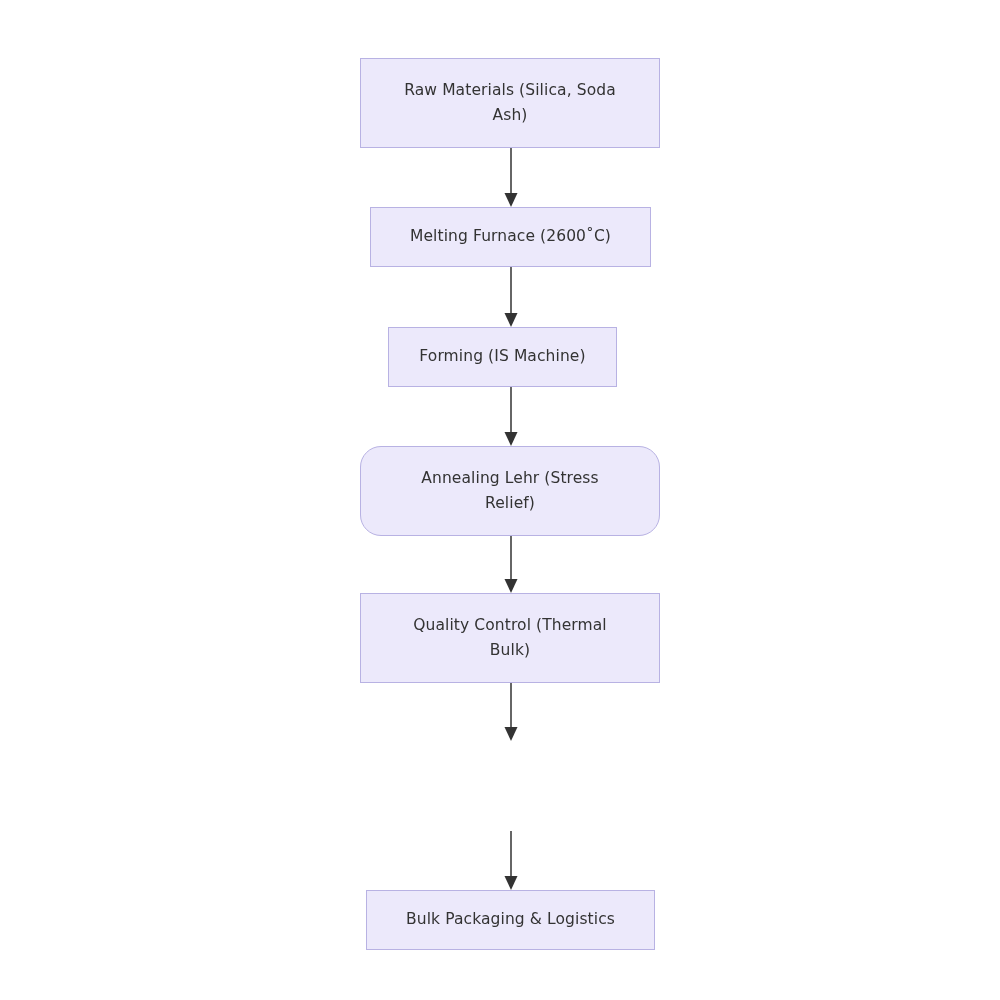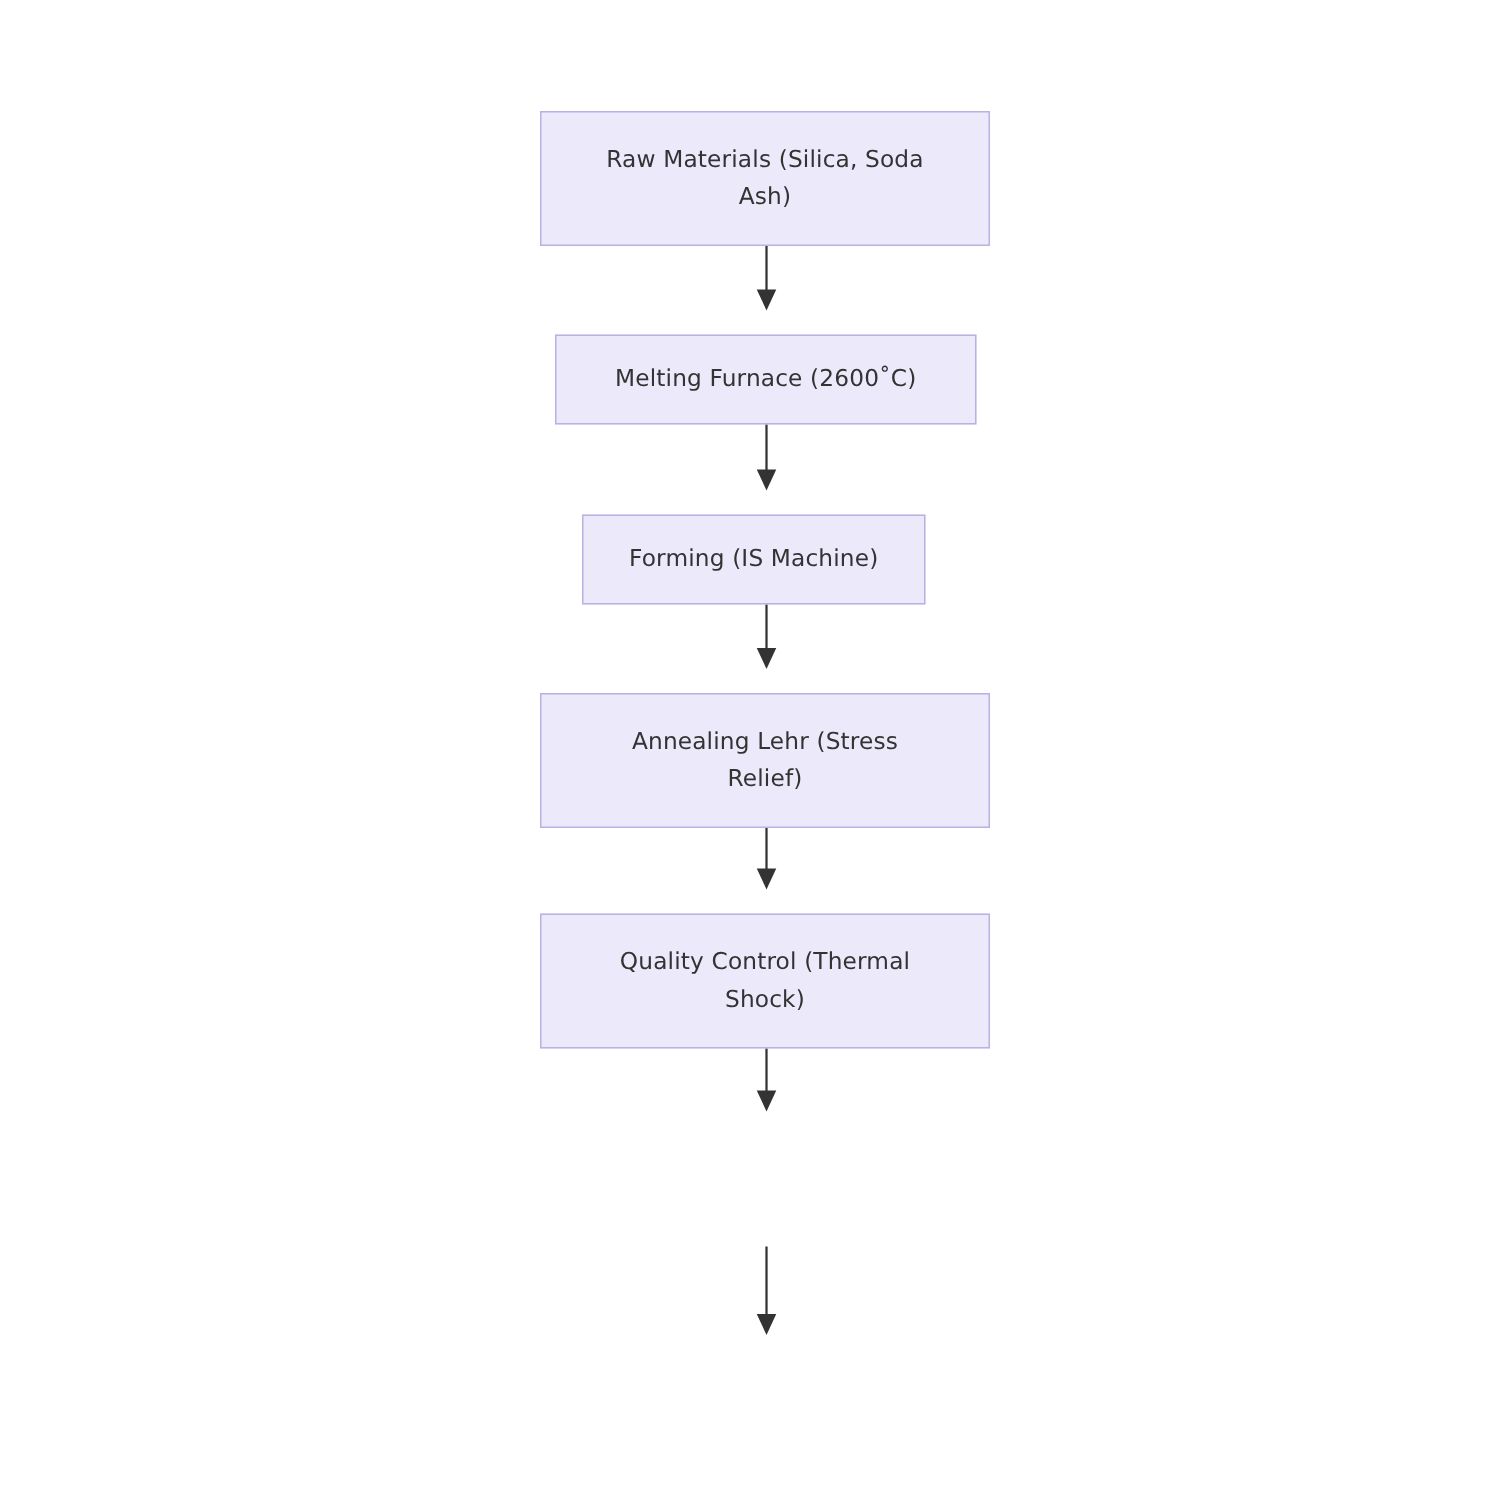--- a/index.html
+++ b/index.html
@@ -27,21 +27,20 @@
     position: absolute;
     box-sizing: border-box;
     background: #ece9fb;
     border: 1.6px solid #b8b2e3;
     border-radius: 0px;
     display: flex;
     align-items: center;
     justify-content: center;
     text-align: center;
     padding: 16px 10px;
-    margin-top: 16px;
   }
   .node-label {
     display: block;
     font-family: "DejaVu Sans", "Liberation Sans", sans-serif;
     font-size: 15.5px;
     line-height: 1.62;
     font-weight: 400;
     color: #333333;
     letter-spacing: 0.1px;
     white-space: pre-line;
@@ -102,25 +101,28 @@
   </div>
 
   <div class="node" style="left:370px; top:207px; width:281px; height:60px;">
     <span class="node-label">Melting Furnace (2600˚C)</span>
   </div>
 
   <div class="node" style="left:388px; top:327px; width:229px; height:60px;">
     <span class="node-label">Forming (IS Machine)</span>
   </div>
 
-  <div class="node" style="left:360px; top:446px; width:300px; height:90px;">
+  <div class="node" style="left:360px; top:446px; width:300px; height:90px;border-radius:21px;">
     <span class="node-label">Annealing Lehr (Stress
 Relief)</span>
   </div>
 
   <div class="node" style="left:360px; top:593px; width:300px; height:90px;">
     <span class="node-label">Quality Control (Thermal
-Shock)</span>
+Bulk)</span>
   </div>
 
 
+  <div class="node" style="left:366px; top:890px; width:289px; height:60px;">
+    <span class="node-label">Bulk Packaging &amp; Logistics</span>
+  </div>
 
 </div>
 
 </body></html>

